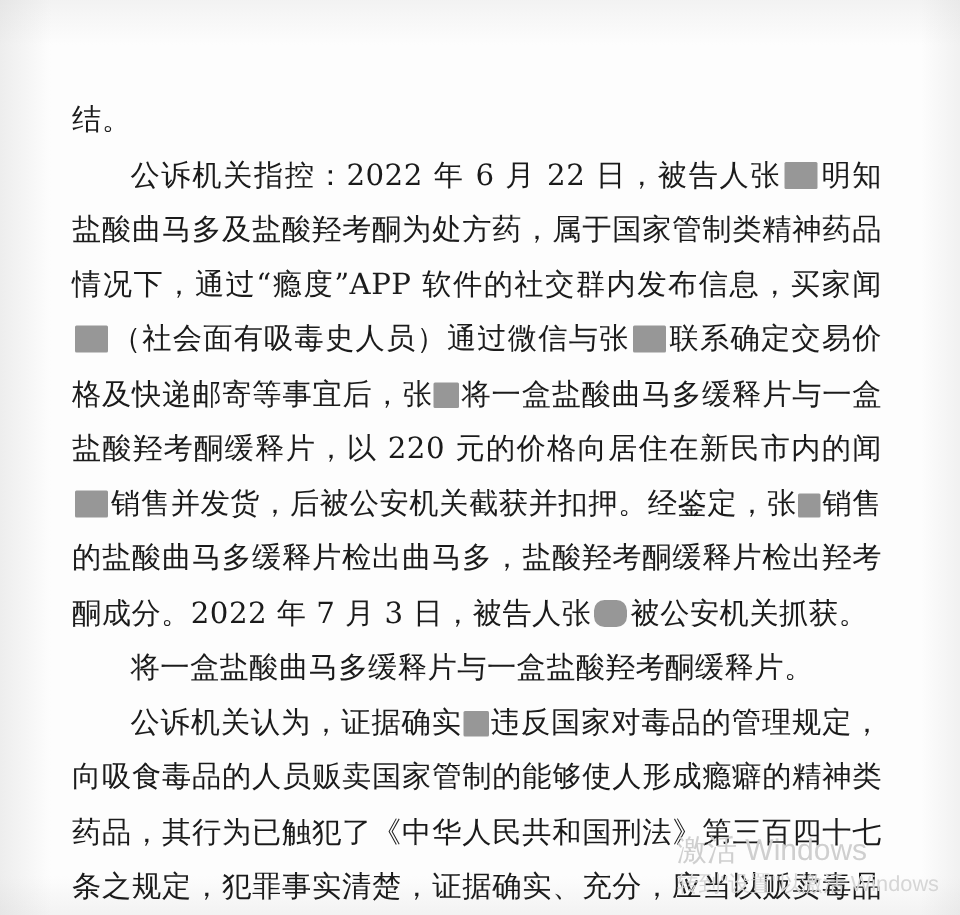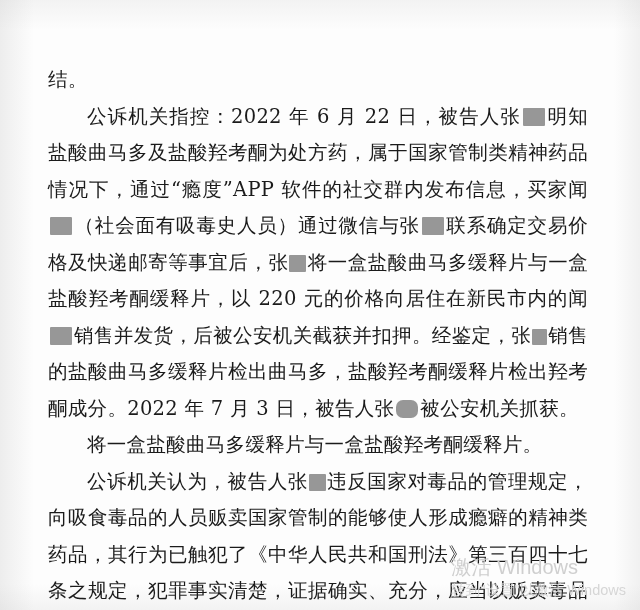--- a/index.html
+++ b/index.html
@@ -97,21 +97,21 @@
 
     <p class="para indent">
       <span>公诉机关指控：2022 年 6 月 22 日，被告人张</span><span class="redact w2"></span><span>明知盐酸曲马多及盐酸羟考酮为处方药，属于国家管制类精神药品情况下，通过“瘾度”APP 软件的社交群内发布信息，买家闻</span><span class="redact w2"></span><span>（社会面有吸毒史人员）通过微信与张</span><span class="redact w2"></span><span>联系确定交易价格及快递邮寄等事宜后，张</span><span class="redact w1"></span><span>将一盒盐酸曲马多缓释片与一盒盐酸羟考酮缓释片，以 220 元的价格向居住在新民市内的闻</span><span class="redact w2"></span><span>销售并发货，后被公安机关截获并扣押。经鉴定，张</span><span class="redact w3"></span><span>销售的盐酸曲马多缓释片检出曲马多，盐酸羟考酮缓释片检出羟考酮成分。2022 年 7 月 3 日，被告人张</span><span class="redact w2 round"></span><span>被公安机关抓获。</span>
     </p>
 
     <p class="para indent">
       <span>将一盒盐酸曲马多缓释片与一盒盐酸羟考酮缓释片。</span>
     </p>
 
     <p class="para indent">
-      <span>公诉机关认为，被告人张</span><span class="redact w1"></span><span>违反国家对毒品的管理规定，向吸食毒品的人员贩卖国家管制的能够使人形成瘾癖的精神类药品，其行为已触犯了《中华人民共和国刑法》第三百四十七条之规定，犯罪事实清楚，证据确实、充分，应当以贩卖毒品罪追究其刑事责任，并提出判处被告人张</span>
+      <span>公诉机关认为，证据确实</span><span class="redact w1"></span><span>违反国家对毒品的管理规定，向吸食毒品的人员贩卖国家管制的能够使人形成瘾癖的精神类药品，其行为已触犯了《中华人民共和国刑法》第三百四十七条之规定，犯罪事实清楚，证据确实、充分，应当以贩卖毒品罪追究其刑事责任，并提出判处被告人张</span>
     </p>
 
   </div>
 
   <div class="watermark">
     <div class="line1">激活 Windows</div>
     <div class="line2">转到"设置"以激活 Windows</div>
   </div>
 
 </div>

